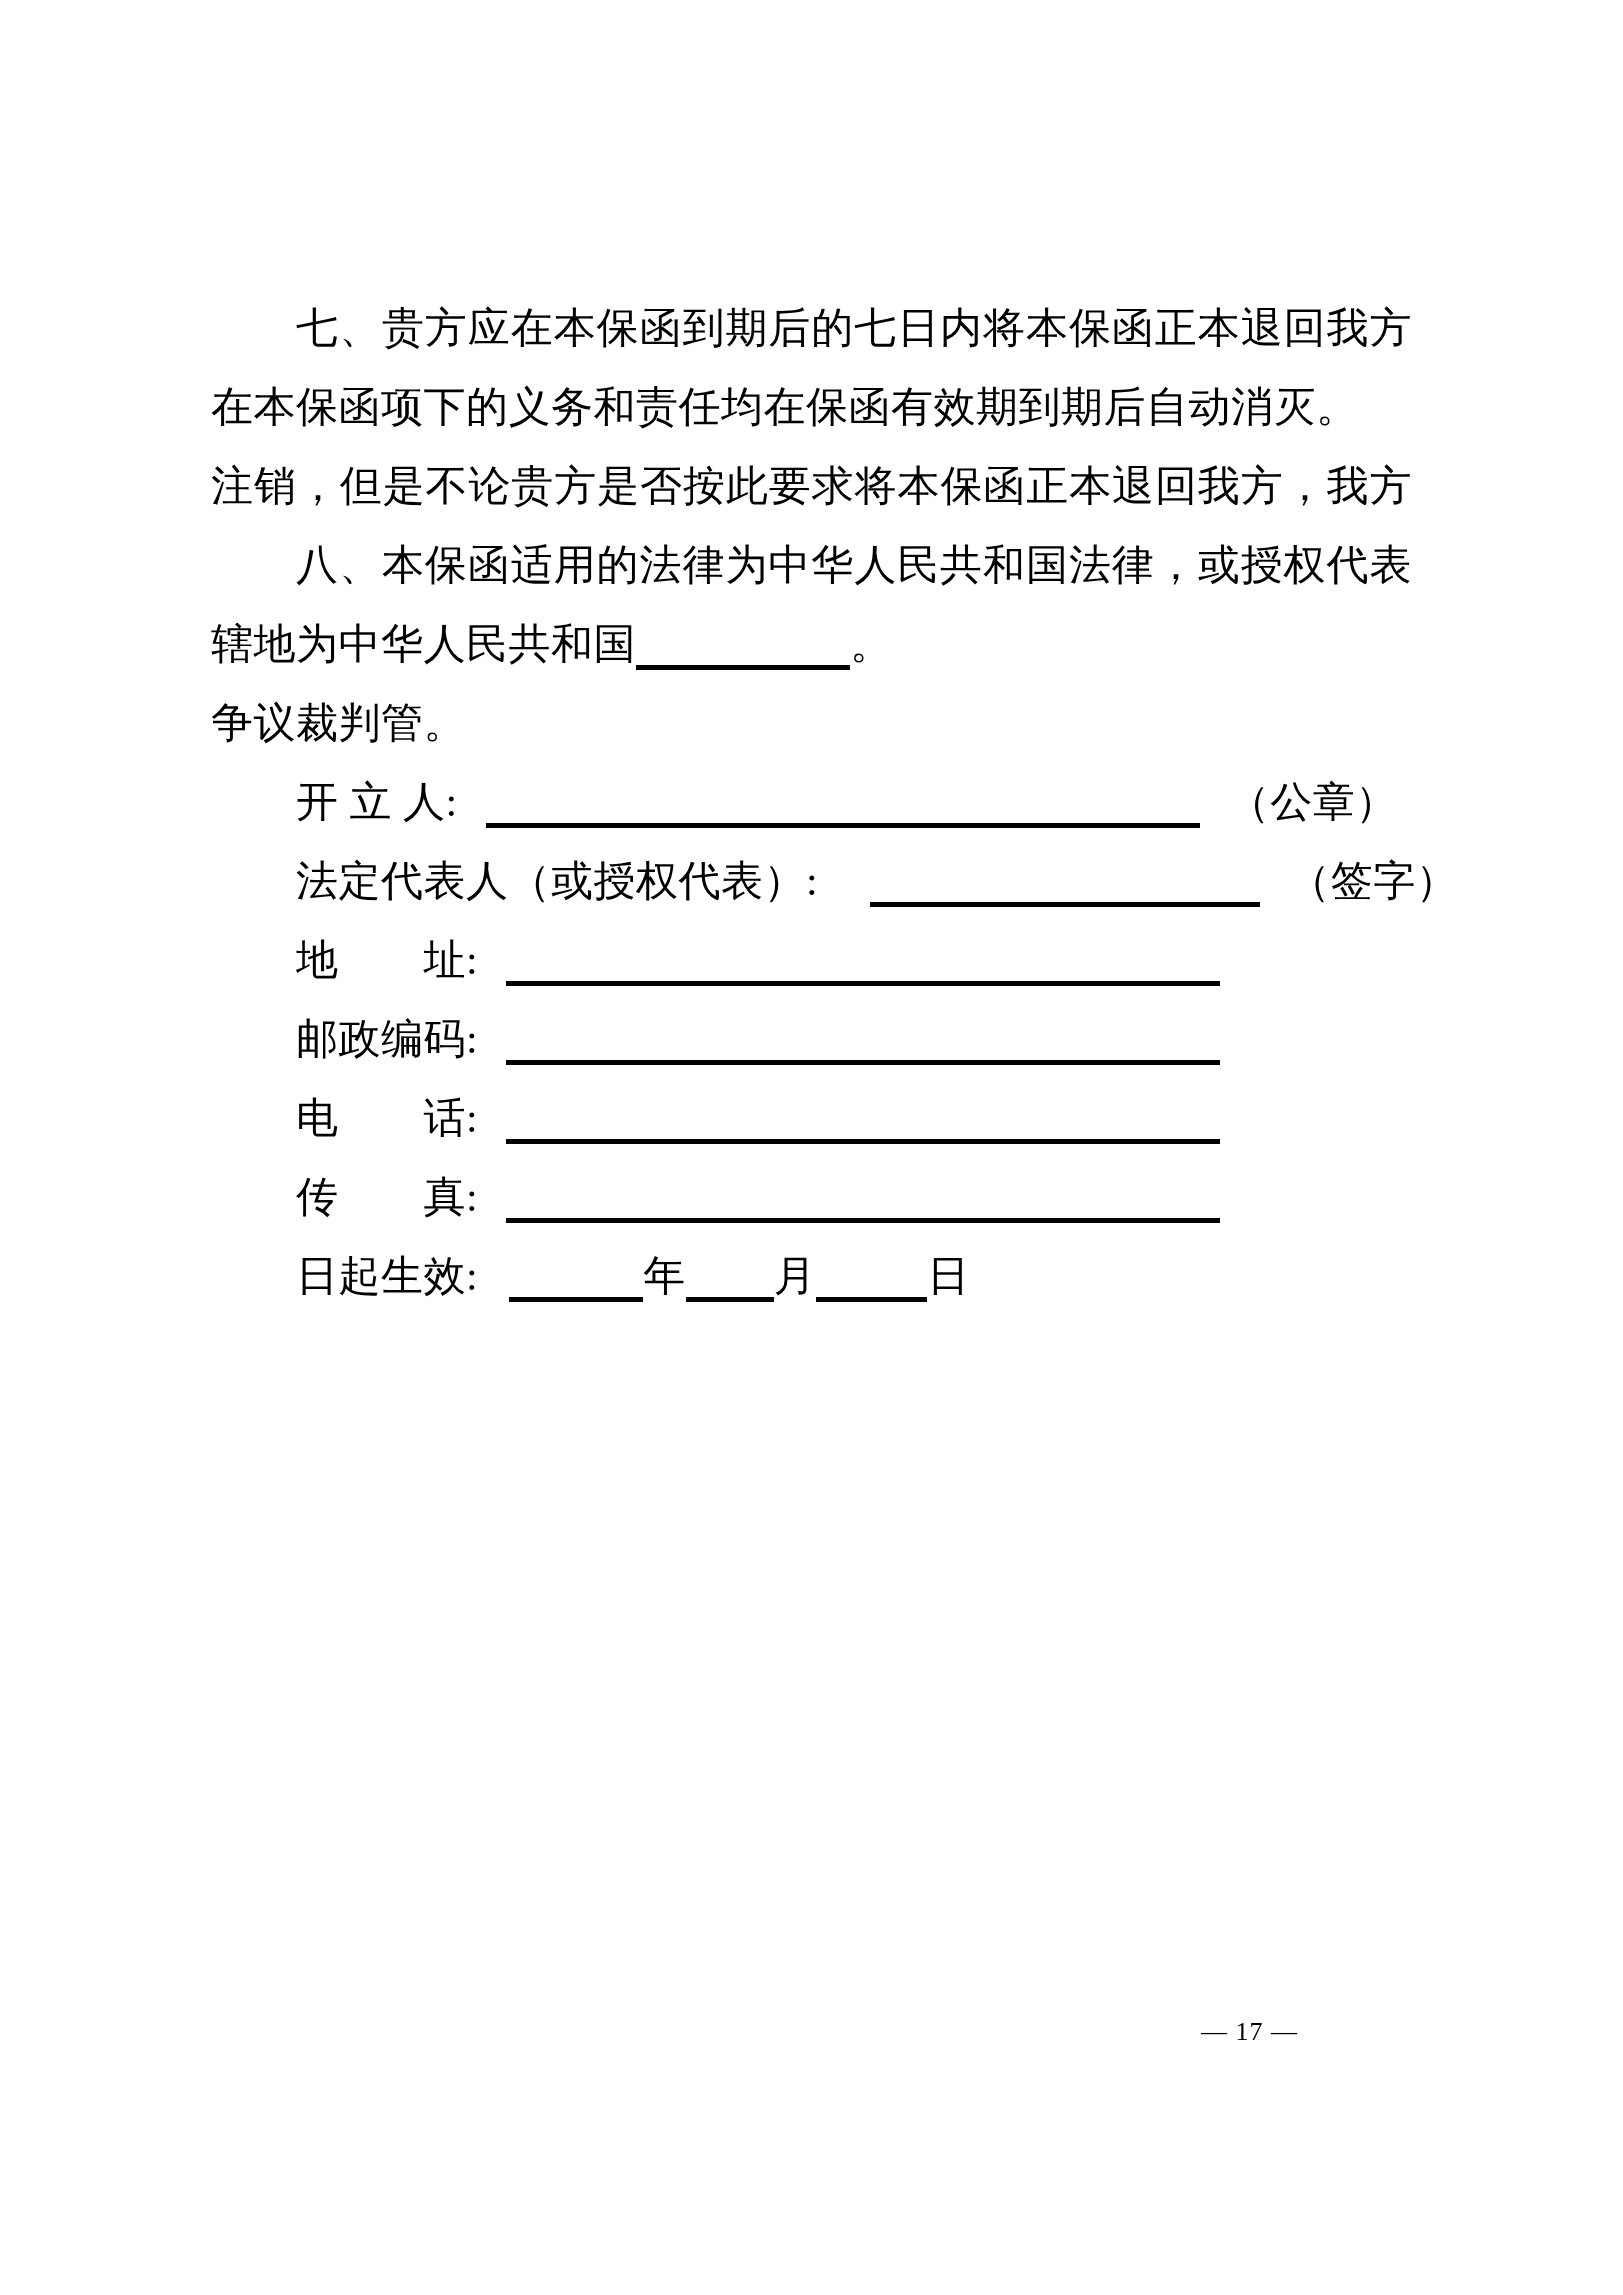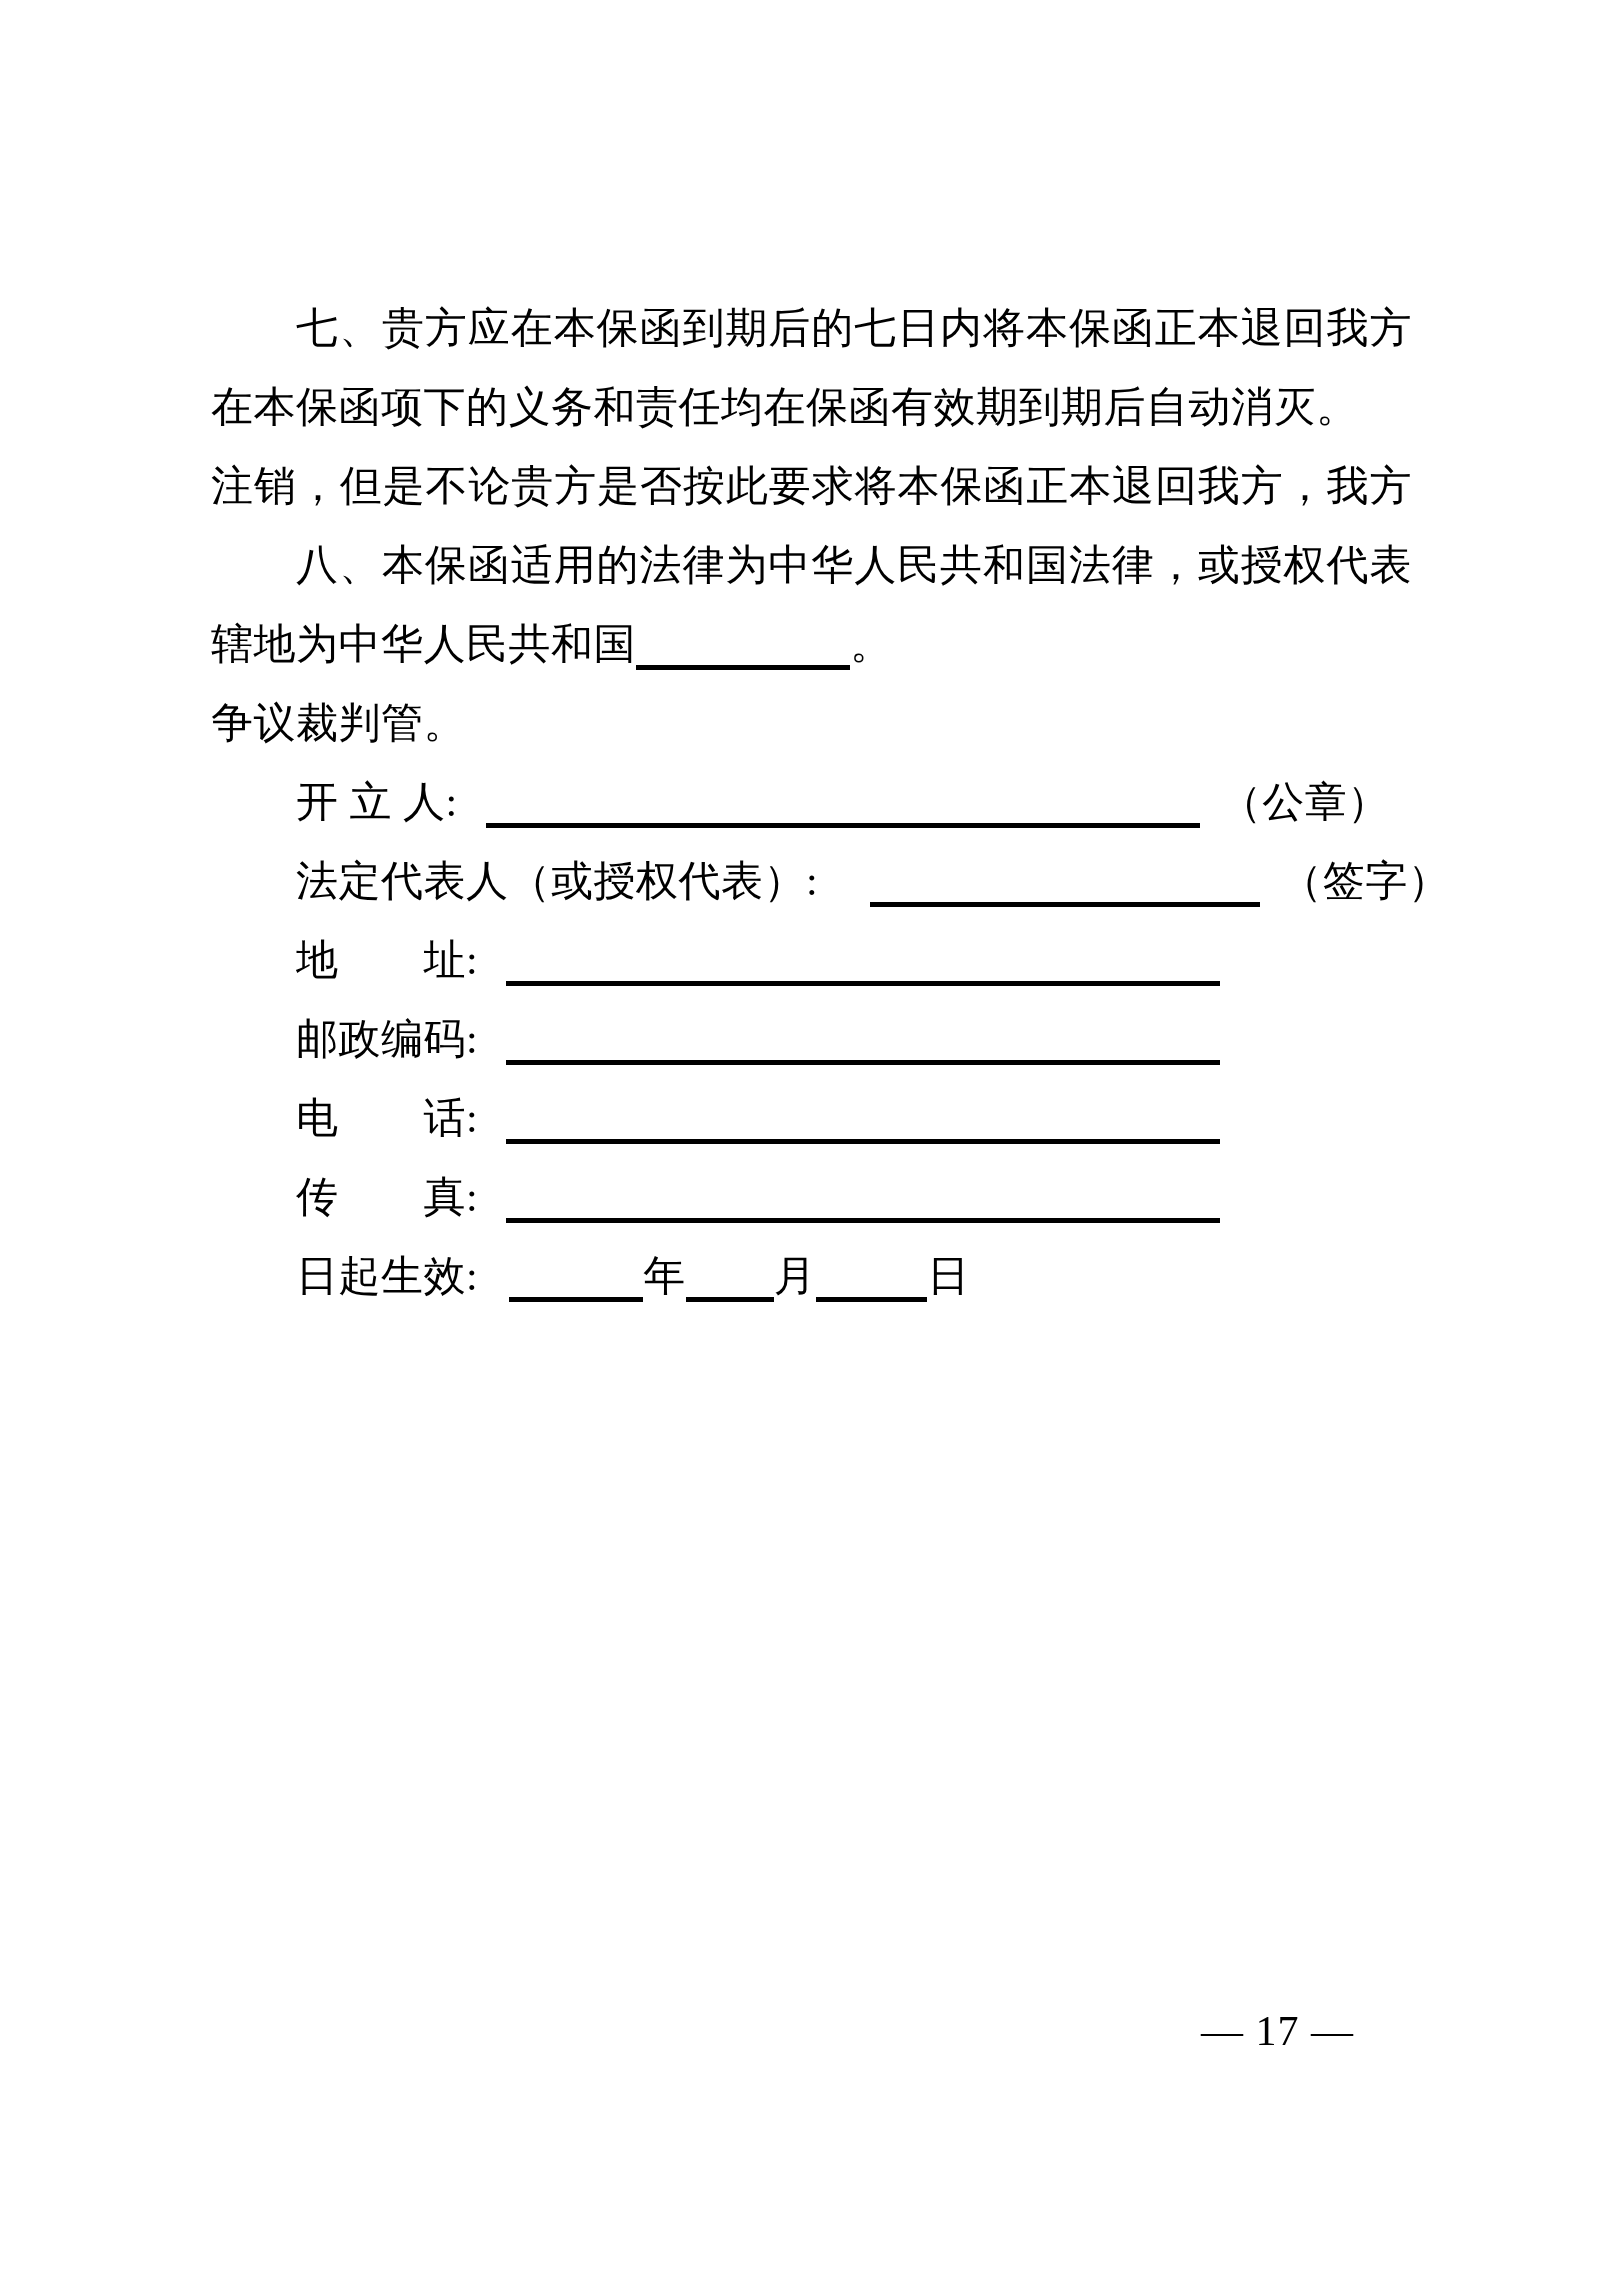--- a/index.html
+++ b/index.html
@@ -38,25 +38,25 @@
   }
   .w1385{width:714px;}
   .w757{width:390px;}
   .w415{width:214px;}
   .w260{width:134px;}
   .w170{width:88px;}
   .w215{width:111px;}
   .ml55{margin-left:28px;}
   .ml100{margin-left:52px;}
   .ml60{margin-left:31px;}
-  .sfx{margin-left:20px;}
+  .sfx{margin-left:28px;}
   .footer{
     position:absolute;
     top:2008px;left:1201px;
-    font-size:42px;
+    font-size:26px;
     line-height:47px;
     letter-spacing:1px;
   }
 </style>
 </head>
 <body>
 
 <div class="page">
   <div class="content">
 

